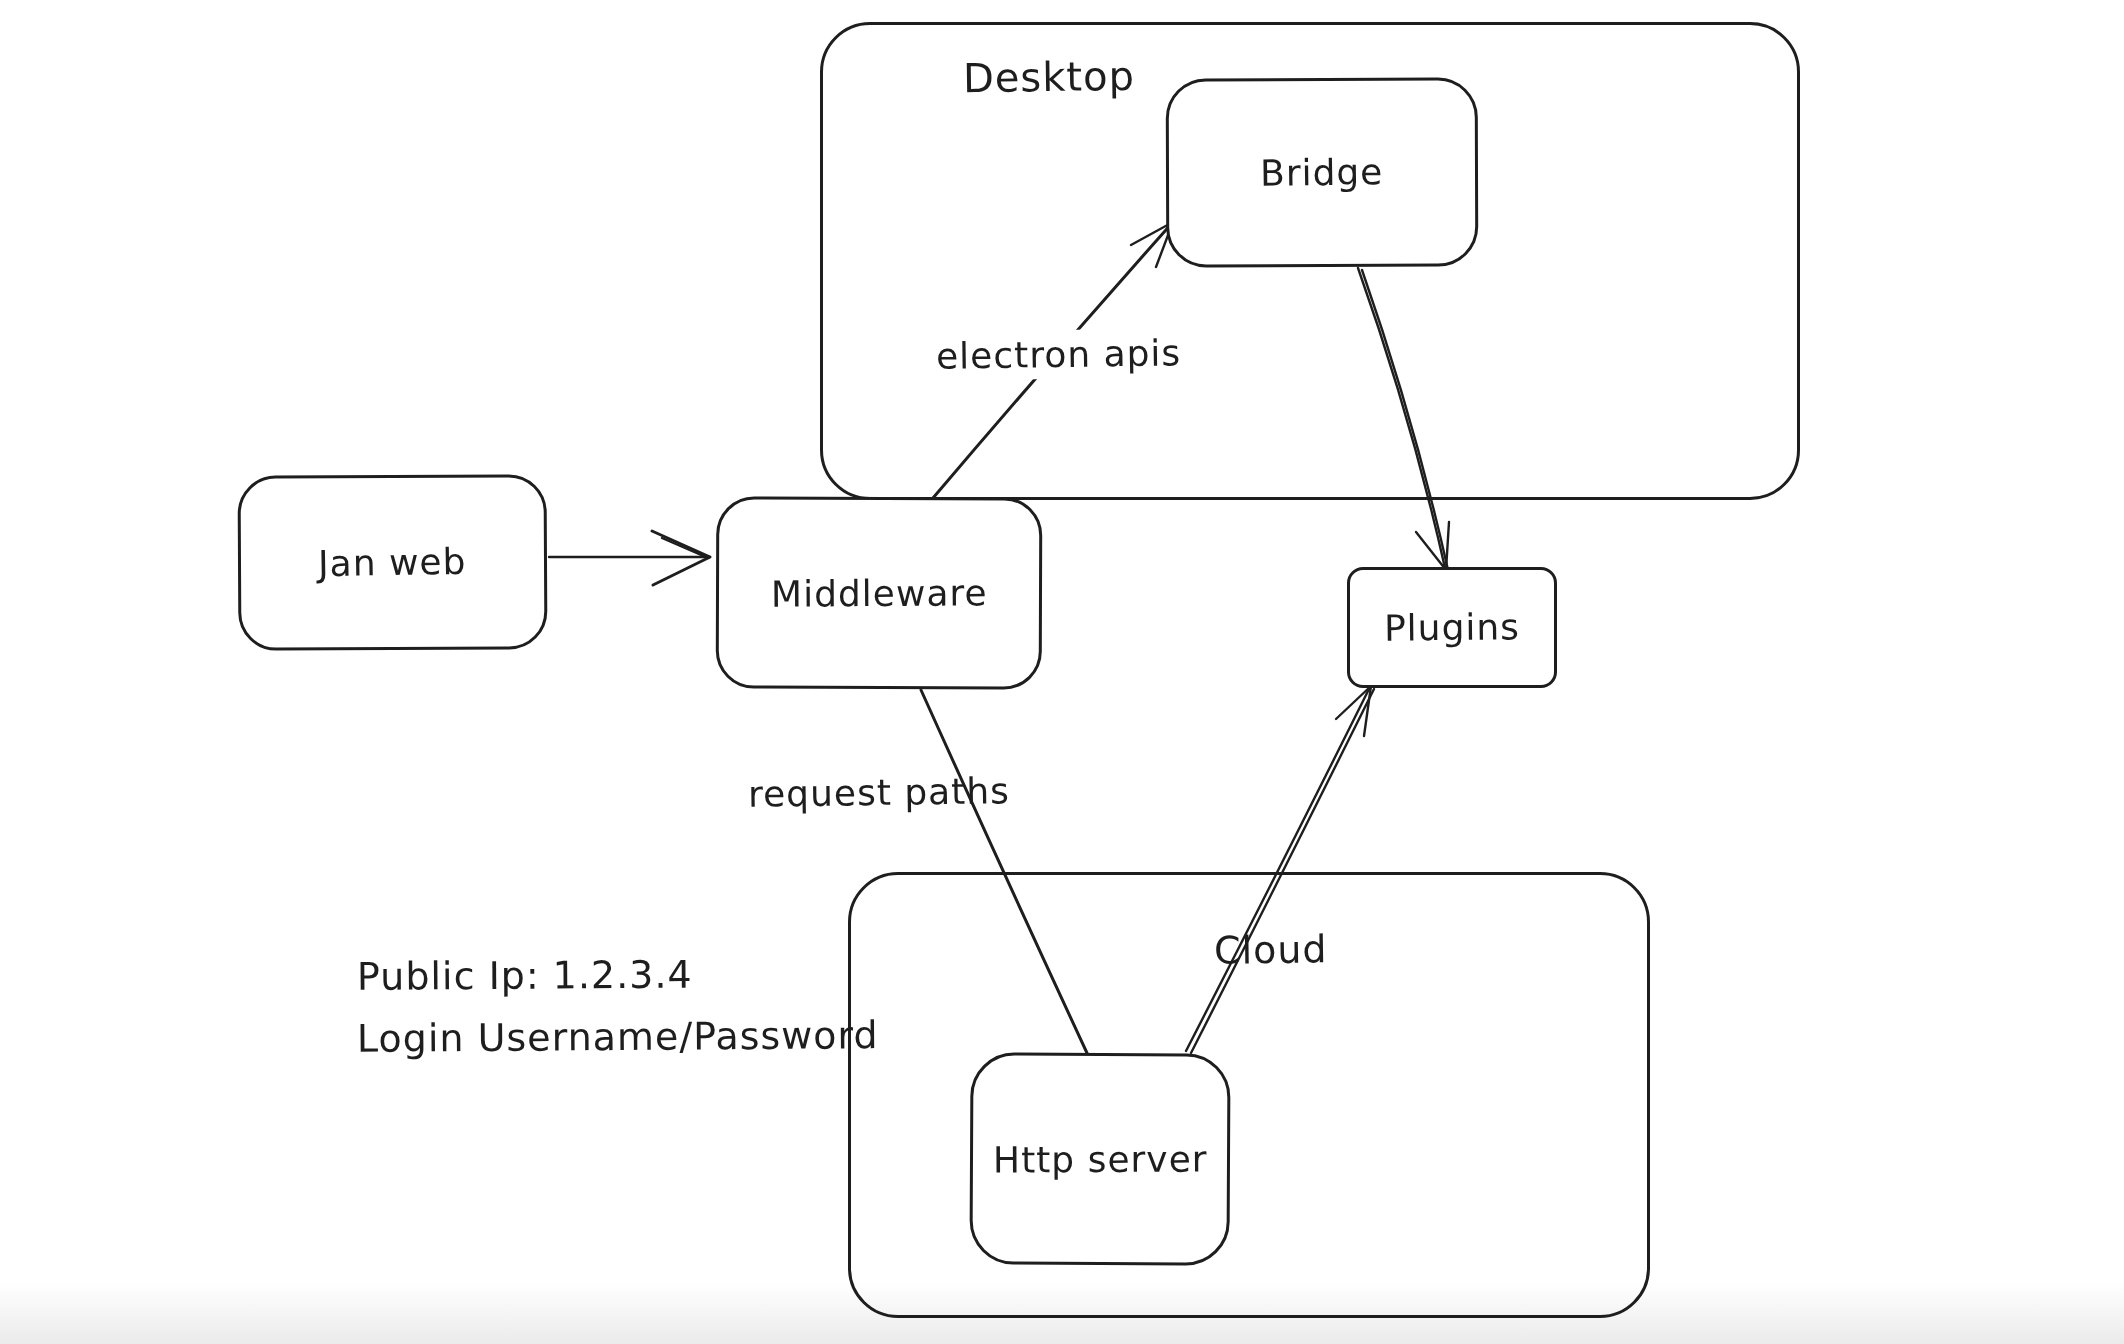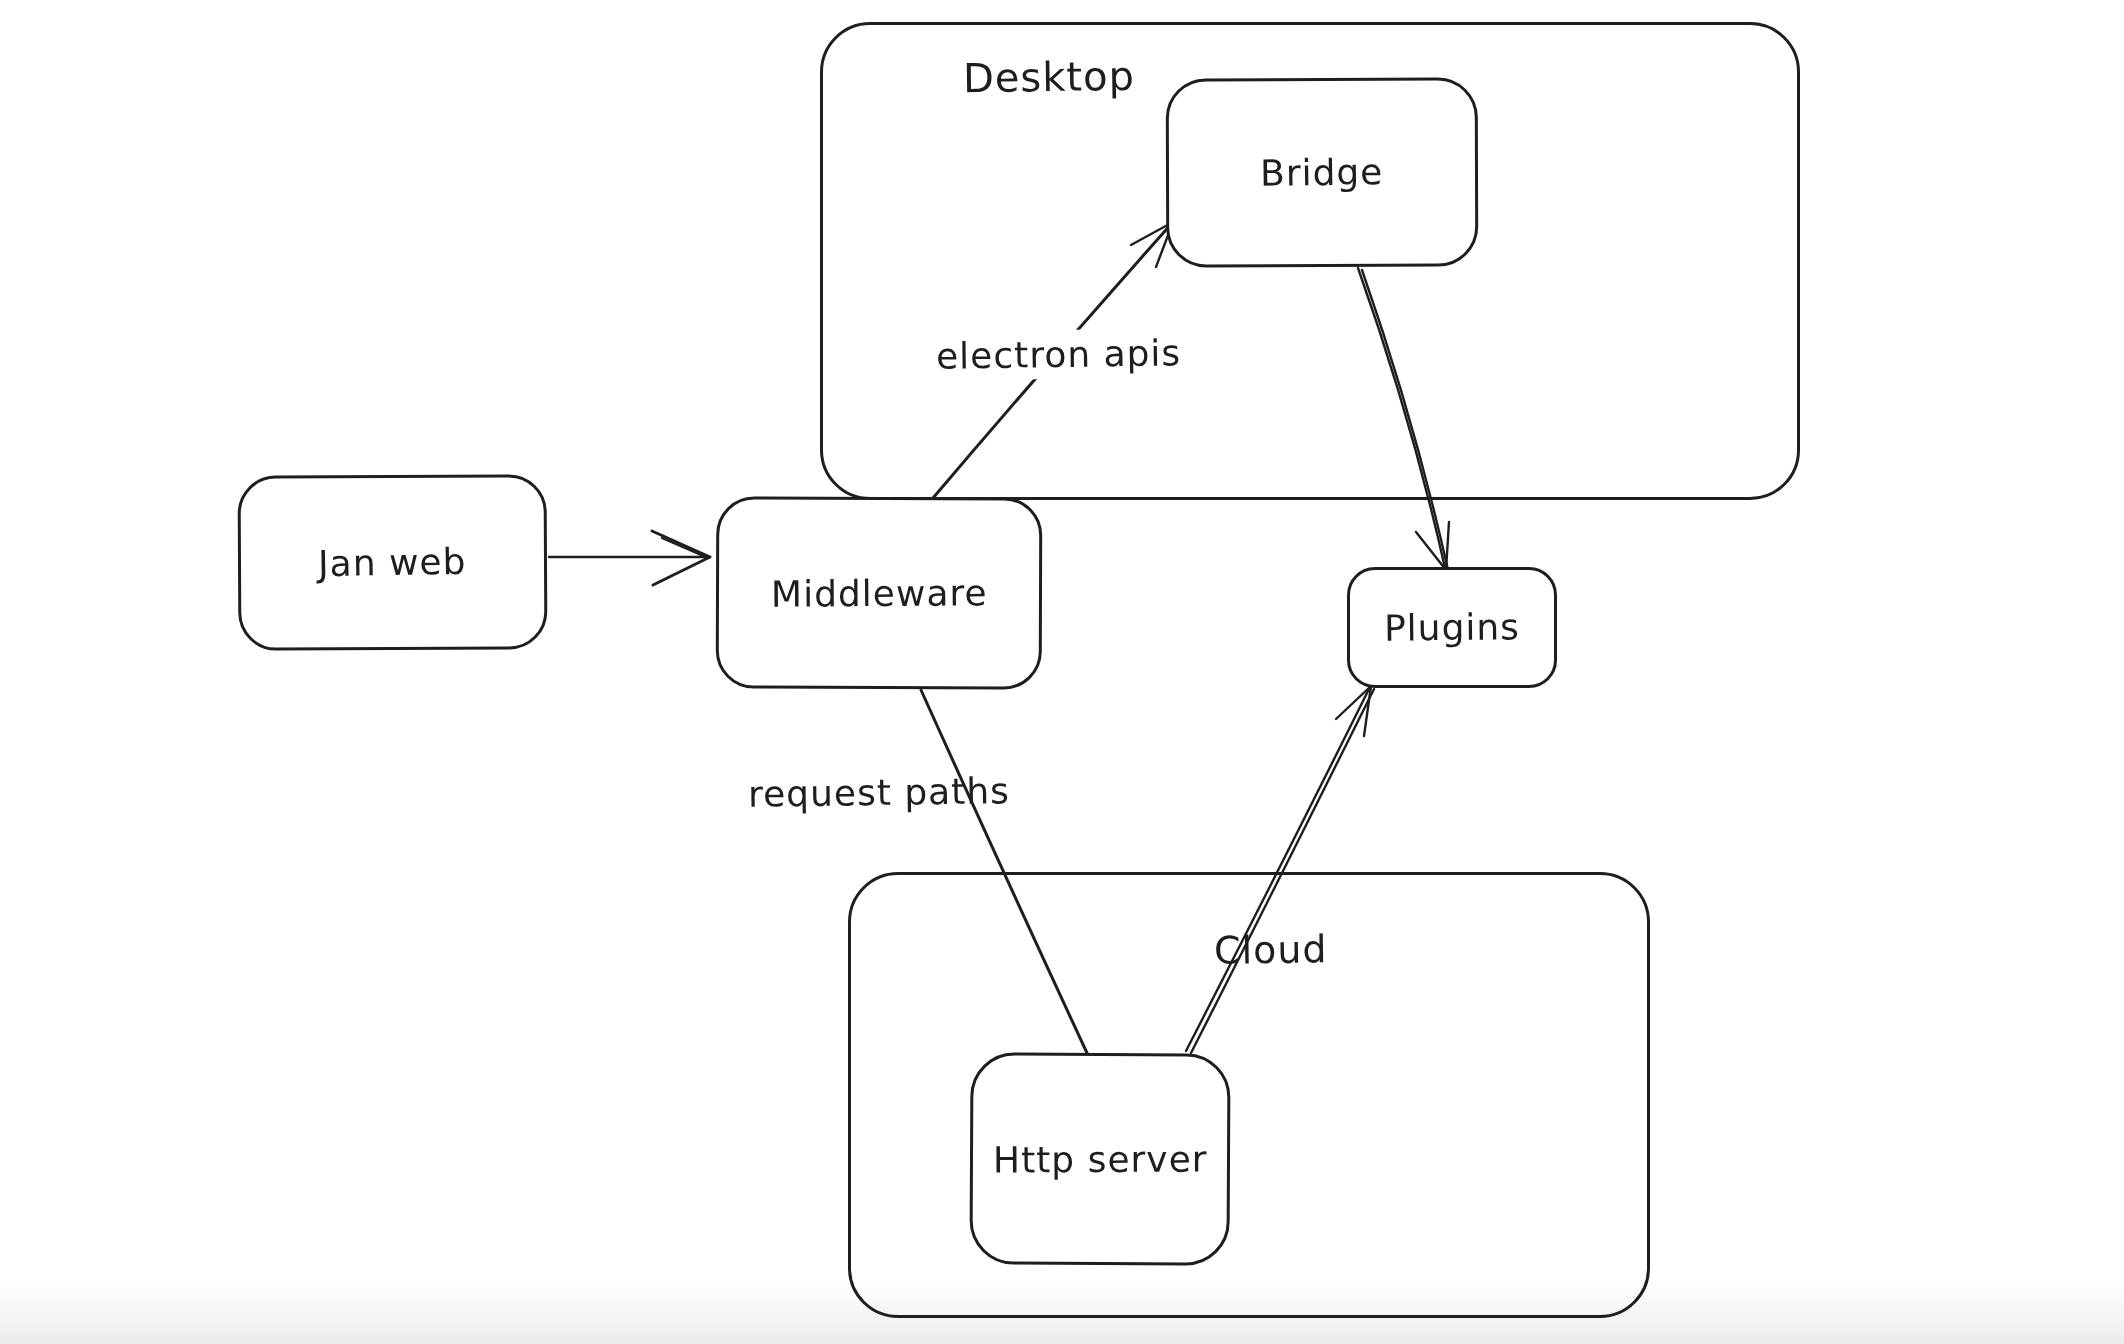--- a/index.html
+++ b/index.html
@@ -38,21 +38,21 @@
     letter-spacing: 1px;
     white-space: nowrap;
     transform: rotate(-0.6deg);
   }
   
   #desktop-container { left: 820px; top: 22px;  width: 980px; height: 478px; border-radius: 50px; }
   #cloud-container   { left: 848px; top: 872px; width: 802px; height: 446px; border-radius: 50px; }
   #jan-web-box       { left: 238px; top: 475px; width: 309px; height: 175px; border-radius: 38px; transform: rotate(-0.3deg); }
   #middleware-box    { left: 716px; top: 497px; width: 326px; height: 192px; border-radius: 38px; transform: rotate(0.2deg); }
   #bridge-box        { left: 1166px; top: 78px; width: 312px; height: 189px; border-radius: 40px; transform: rotate(-0.2deg); }
-  #plugins-box       { left: 1347px; top: 567px; width: 210px; height: 121px; border-radius: 28px; }
+  #plugins-box       { left: 1347px; top: 567px; width: 210px; height: 121px; border-radius: 16px; }
   #http-server-box   { left: 970px; top: 1053px; width: 260px; height: 212px; border-radius: 44px; transform: rotate(0.3deg); }
   
   .float-label {
     position: absolute;
     font-size: 36px;
     letter-spacing: 1px;
     white-space: nowrap;
     z-index: 4;
     transform: rotate(-0.8deg);
   }
@@ -152,14 +152,18 @@
   <div class="box node-box" id="http-server-box">
     <span class="box-label">Http server</span>
   </div>
 
   <div class="float-label" id="desktop-label">Desktop</div>
   <div class="float-label" id="cloud-label">Cloud</div>
 
   <div class="float-label" id="electron-apis-label">electron apis</div>
   <div class="float-label" id="request-paths-label">request paths</div>
 
+  <div id="annotation-block">
+    <div class="annotation-line">Public Ip: 1.2.3.4</div>
+    <div class="annotation-line">Login Username/Password</div>
+  </div>
 
 </div>
 
 </body></html>

